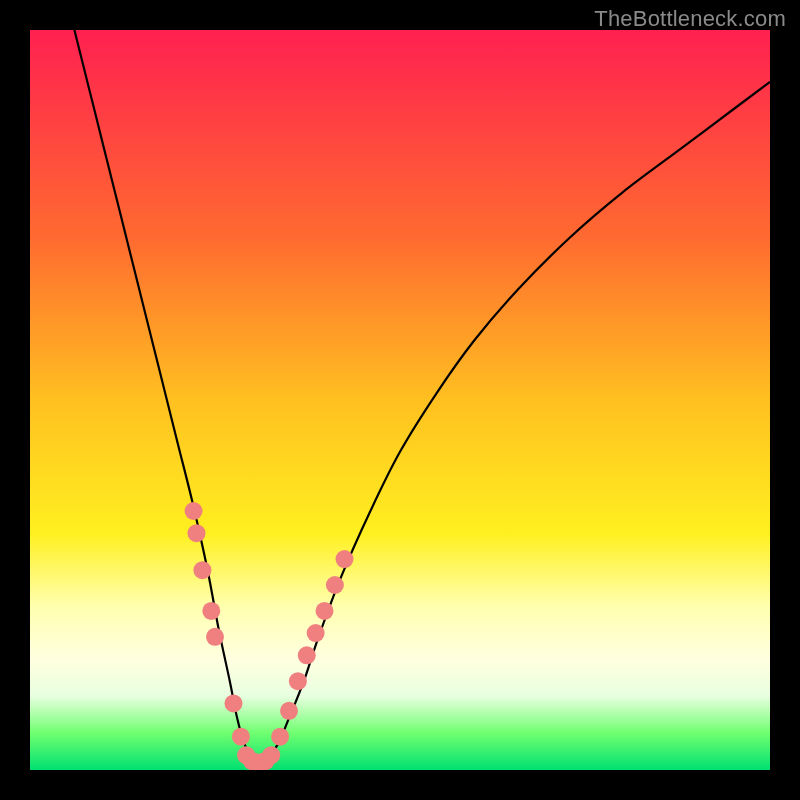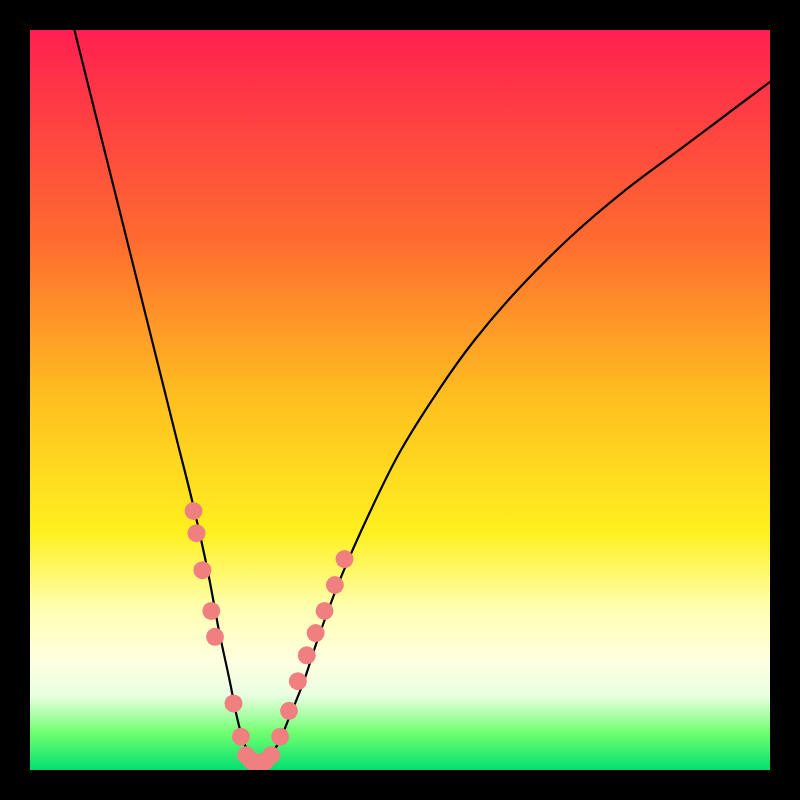--- a/index.html
+++ b/index.html
@@ -50,20 +50,21 @@
     color: #8a8a8a;
     font-size: 22px;
     font-weight: 500;
     letter-spacing: 0.2px;
   }
 </style>
 </head>
 <body>
 
 <div class="frame">
+  <div class="watermark">TheBottleneck.com</div>
   <div class="plot">
     <svg class="curve-svg" viewBox="0 0 740 740">
       <path id="curve-path" fill="none" stroke="#000000" stroke-width="2.2" d="M 44.4,0 C 46.86666666666667,9.866666666666655 54.266666666666666,39.4666666666666 59.2,59.19999999999993 C 64.13333333333334,78.93333333333327 69.06666666666666,98.66666666666663 74,118.39999999999998 C 78.93333333333334,138.13333333333333 83.86666666666666,157.8666666666667 88.8,177.60000000000002 C 93.73333333333333,197.33333333333334 98.66666666666667,217.06666666666663 103.60000000000001,236.79999999999995 C 108.53333333333335,256.5333333333333 113.46666666666667,276.26666666666665 118.4,296 C 123.33333333333334,315.73333333333335 128.26666666666665,335.46666666666664 133.2,355.2 C 138.13333333333333,374.93333333333334 143.06666666666666,394.66666666666663 148,414.4 C 152.93333333333334,434.1333333333333 157.86666666666667,452.6333333333333 162.8,473.6 C 167.73333333333335,494.5666666666667 173.28333333333333,519.2333333333333 177.6,540.2 C 181.91666666666666,561.1666666666667 185,580.9 188.70000000000002,599.4 C 192.40000000000003,617.9 196.71666666666667,636.4000000000001 199.8,651.2 C 202.88333333333335,666 204.73333333333335,677.7166666666667 207.20000000000002,688.2 C 209.66666666666669,698.6833333333334 212.13333333333333,707.44 214.6,714.1 C 217.06666666666666,720.76 219.53333333333333,725.0766666666666 222,728.16 C 224.46666666666667,731.2433333333333 226.93333333333334,732.6 229.4,732.6 C 231.86666666666667,732.6 233.71666666666667,731.2433333333333 236.8,728.16 C 239.88333333333335,725.0766666666666 244.20000000000002,720.76 247.9,714.1 C 251.6,707.44 254.68333333333334,698.6833333333334 259,688.2 C 263.31666666666666,677.7166666666667 268.8666666666667,664.7666666666668 273.8,651.2 C 278.73333333333335,637.6333333333333 282.43333333333334,624.0666666666666 288.6,606.8 C 294.7666666666667,589.5333333333333 302.1666666666667,568.5666666666667 310.8,547.6 C 319.43333333333334,526.6333333333333 330.53333333333336,501.9666666666667 340.40000000000003,481 C 350.2666666666667,460.0333333333333 358.9,441.53333333333336 370,421.8 C 381.1,402.06666666666666 394.66666666666674,381.09999999999997 407.00000000000006,362.59999999999997 C 419.33333333333337,344.09999999999997 430.43333333333334,328.06666666666666 444,310.8 C 457.56666666666666,293.53333333333336 472.36666666666673,276.26666666666665 488.40000000000003,259 C 504.43333333333334,241.73333333333335 522.9333333333333,223.23333333333338 540.1999999999999,207.20000000000005 C 557.4666666666666,191.1666666666667 573.5,177.59999999999997 592,162.79999999999995 C 610.5,147.99999999999994 631.4666666666667,133.19999999999996 651.2,118.39999999999998 C 670.9333333333334,103.59999999999998 695.6,85.10000000000001 710.4,74 C 725.1999999999999,62.9 735.0666666666666,55.499999999999964 740,51.799999999999955"></path>
       <g id="markers-group">
           <circle cx="163.54" cy="481" r="9" fill="#f08080"></circle>
           <circle cx="166.5" cy="503.2" r="9" fill="#f08080"></circle>
           <circle cx="172.42000000000002" cy="540.2" r="9" fill="#f08080"></circle>
           <circle cx="181.29999999999998" cy="580.9" r="9" fill="#f08080"></circle>
           <circle cx="185" cy="606.8" r="9" fill="#f08080"></circle>
           <circle cx="203.50000000000003" cy="673.4" r="9" fill="#f08080"></circle>

